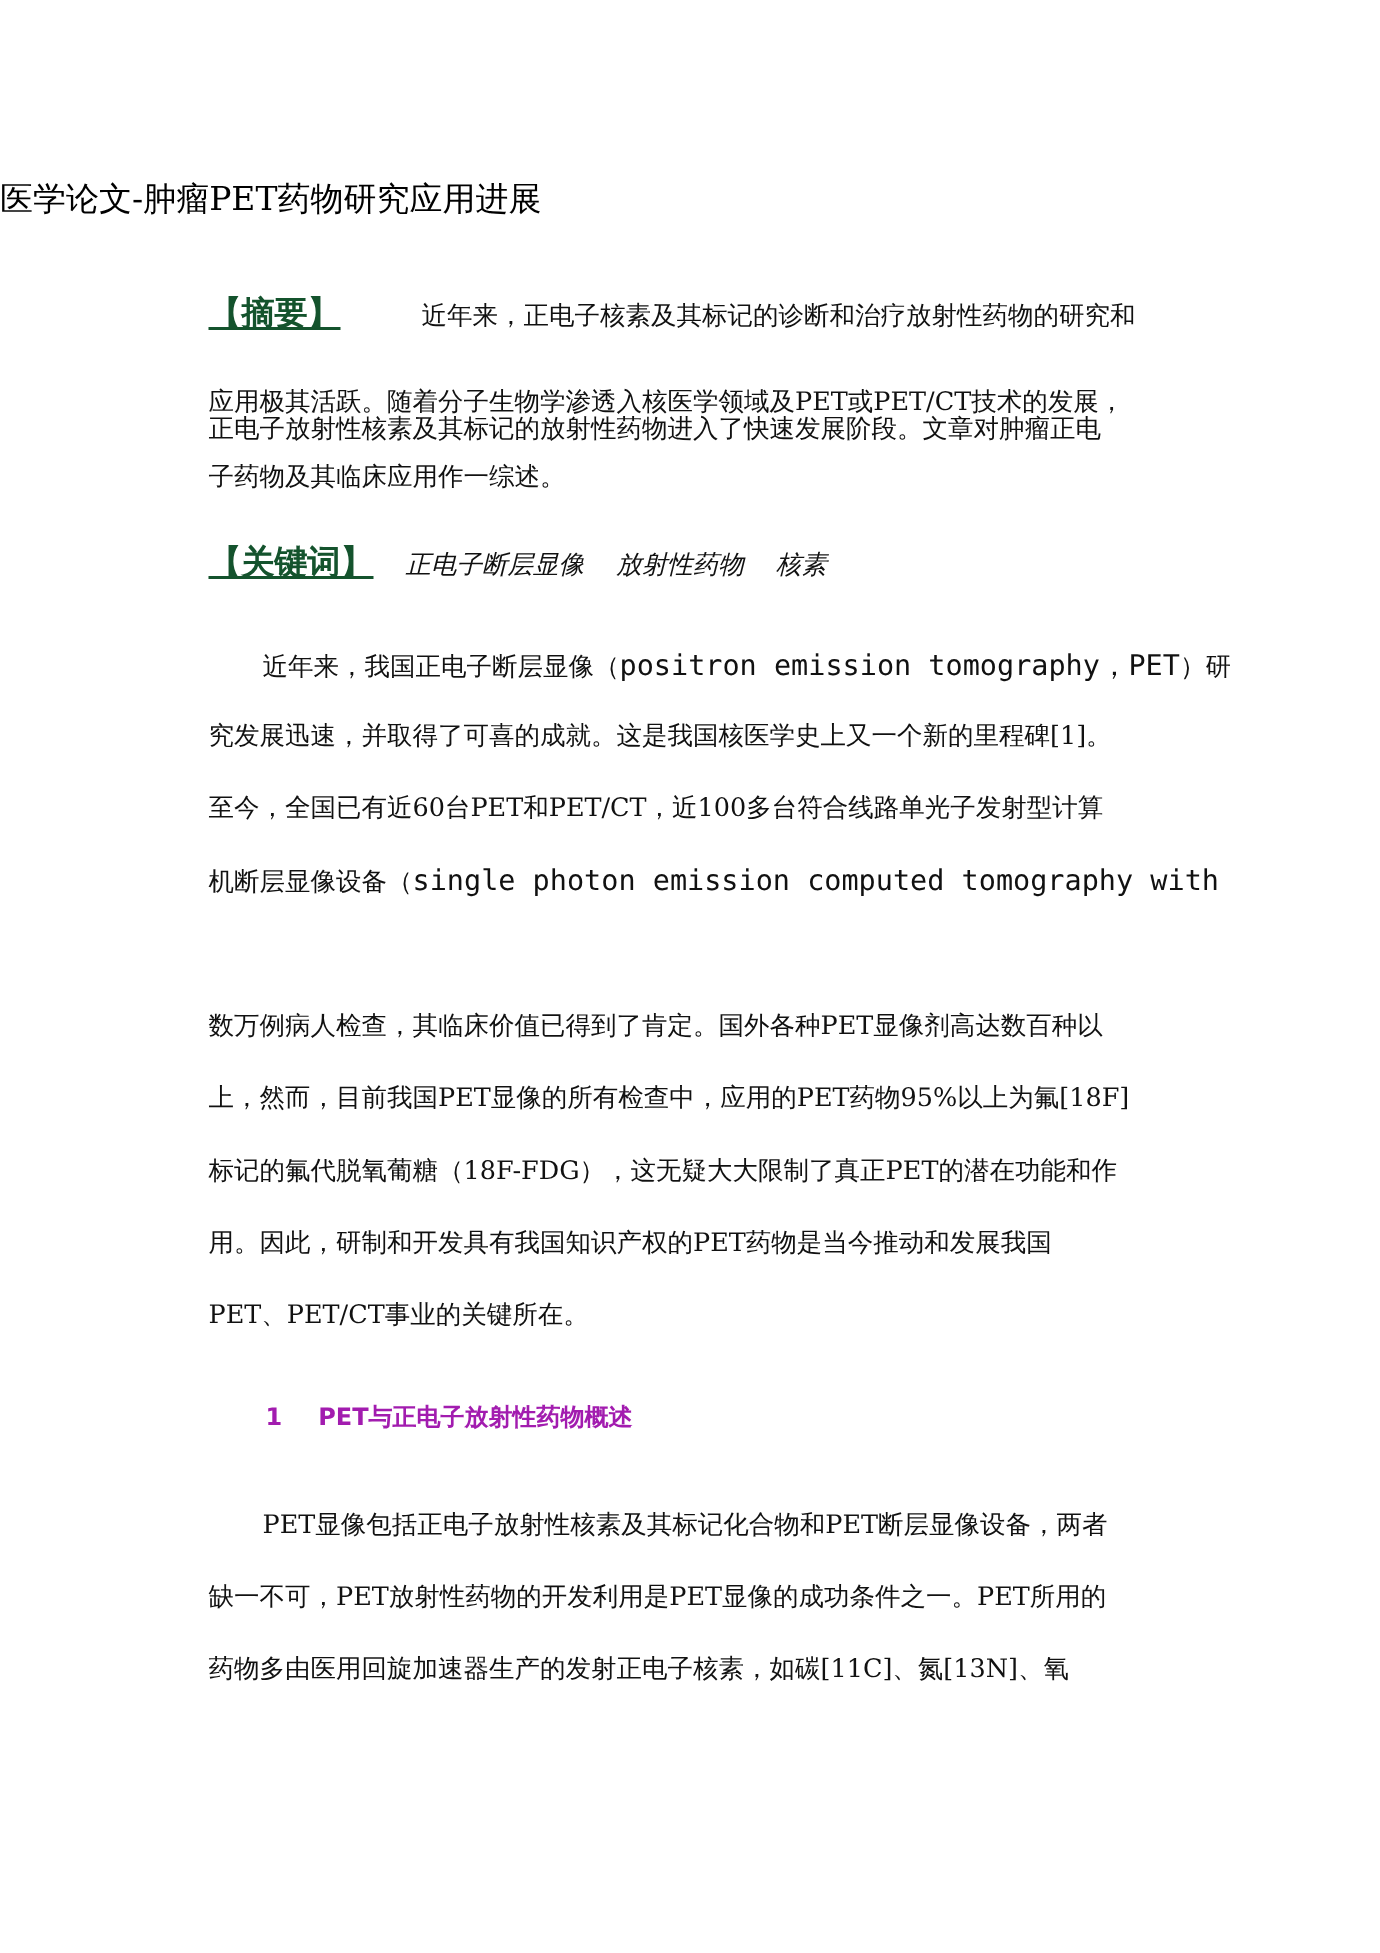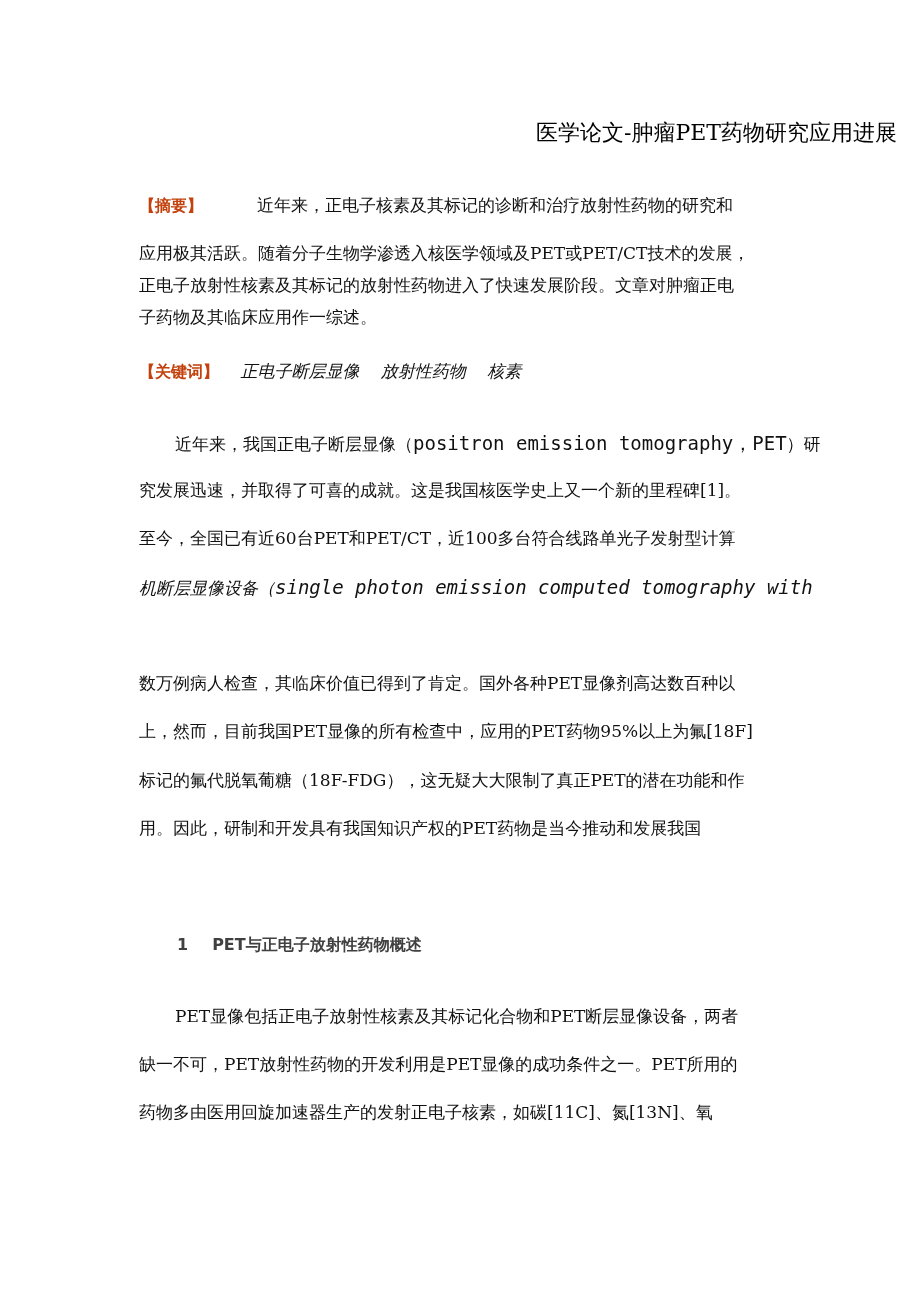--- a/index.html
+++ b/index.html
@@ -1,59 +1,60 @@
 <!DOCTYPE html>
 <html><head>
 <meta charset="utf-8">
 <style>
   html, body { margin: 0; padding: 0; background: #ffffff; }
   body { width: 920px; height: 1302px; position: relative; overflow: hidden;
          font-family: "DejaVu Serif", "Liberation Serif", serif; color: #111; }
   .page { position: absolute; left: 0; top: 0; width: 920px; height: 1302px; background: #fff; }
-  .title { position: absolute; left: 0; width: 897px; top: 118px; text-align: right;
+  .title { position: absolute; left: 0; width: 897px; top: 118px; text-align: left;
            font-size: 22px; letter-spacing: 0px; color: #000; }
   .line { position: absolute; left: 139px; white-space: nowrap; font-size: 17px; color: #111; }
   .mono { font-family: "DejaVu Sans Mono", "Liberation Mono", monospace; font-size: 19px; }
-  .label { font-family: "DejaVu Sans", "Liberation Sans", sans-serif; font-weight: bold; font-size: 16px; color: #c2410c; }
-  .heading { font-family: "DejaVu Sans", "Liberation Sans", sans-serif; font-weight: bold; font-size: 16px; color: #404040; }
+  .label { font-family: "DejaVu Sans", "Liberation Sans", sans-serif; font-weight: bold; font-size: 22px; color: #14532d; text-decoration: underline; }
+  .heading { font-family: "DejaVu Sans", "Liberation Sans", sans-serif; font-weight: bold; font-size: 16px; color: #a21caf; }
   .kw { margin-left: 16px; font-style: italic; }
 </style>
 </head>
 <body>
 
 <div class="page">
 
   <div class="title">医学论文-肿瘤PET药物研究应用进展</div>
 
   <div class="line" style="top:194px;">
     <span class="label">【摘要】</span><span style="display:inline-block;width:54px;"></span><span>近年来，正电子核素及其标记的诊断和治疗放射性药物的研究和</span>
   </div>
-  <div class="line" style="top:242px;text-align:center;">应用极其活跃。随着分子生物学渗透入核医学领域及PET或PET/CT技术的发展，</div>
+  <div class="line" style="top:256px;text-align:center;">应用极其活跃。随着分子生物学渗透入核医学领域及PET或PET/CT技术的发展，</div>
   <div class="line" style="top:274px;">正电子放射性核素及其标记的放射性药物进入了快速发展阶段。文章对肿瘤正电</div>
   <div class="line" style="top:306px;">子药物及其临床应用作一综述。</div>
 
   <div class="line" style="top:360px;">
     <span class="label">【关键词】</span>
     <span class="kw">正电子断层显像</span>
     <span class="kw">放射性药物</span>
     <span class="kw">核素</span>
   </div>
 
   <div class="line" style="top:431px; left:175px;">
     <span>近年来，我国正电子断层显像（</span><span class="mono">positron emission tomography，PET</span><span>）研</span>
   </div>
   <div class="line" style="top:479px;">究发展迅速，并取得了可喜的成就。这是我国核医学史上又一个新的里程碑[1]。</div>
   <div class="line" style="top:527px;">至今，全国已有近60台PET和PET/CT，近100多台符合线路单光子发射型计算</div>
-  <div class="line" style="top:576px;font-style:italic;">
+  <div class="line" style="top:576px;">
     <span>机断层显像设备（</span><span class="mono">single photon emission computed tomography with</span>
   </div>
   <div class="line" style="top:672px;">数万例病人检查，其临床价值已得到了肯定。国外各种PET显像剂高达数百种以</div>
   <div class="line" style="top:720px;">上，然而，目前我国PET显像的所有检查中，应用的PET药物95%以上为氟[18F]</div>
   <div class="line" style="top:769px;">标记的氟代脱氧葡糖（18F-FDG），这无疑大大限制了真正PET的潜在功能和作</div>
   <div class="line" style="top:817px;">用。因此，研制和开发具有我国知识产权的PET药物是当今推动和发展我国</div>
+  <div class="line" style="top:865px;">PET、PET/CT事业的关键所在。</div>
 
   <div class="line heading" style="top:935px; left:177px;">
     <span>1</span><span style="display:inline-block;width:24px;"></span><span>PET与正电子放射性药物概述</span>
   </div>
 
   <div class="line" style="top:1005px; left:175px;">PET显像包括正电子放射性核素及其标记化合物和PET断层显像设备，两者</div>
   <div class="line" style="top:1053px;">缺一不可，PET放射性药物的开发利用是PET显像的成功条件之一。PET所用的</div>
   <div class="line" style="top:1101px;">药物多由医用回旋加速器生产的发射正电子核素，如碳[11C]、氮[13N]、氧</div>
 
 </div>

